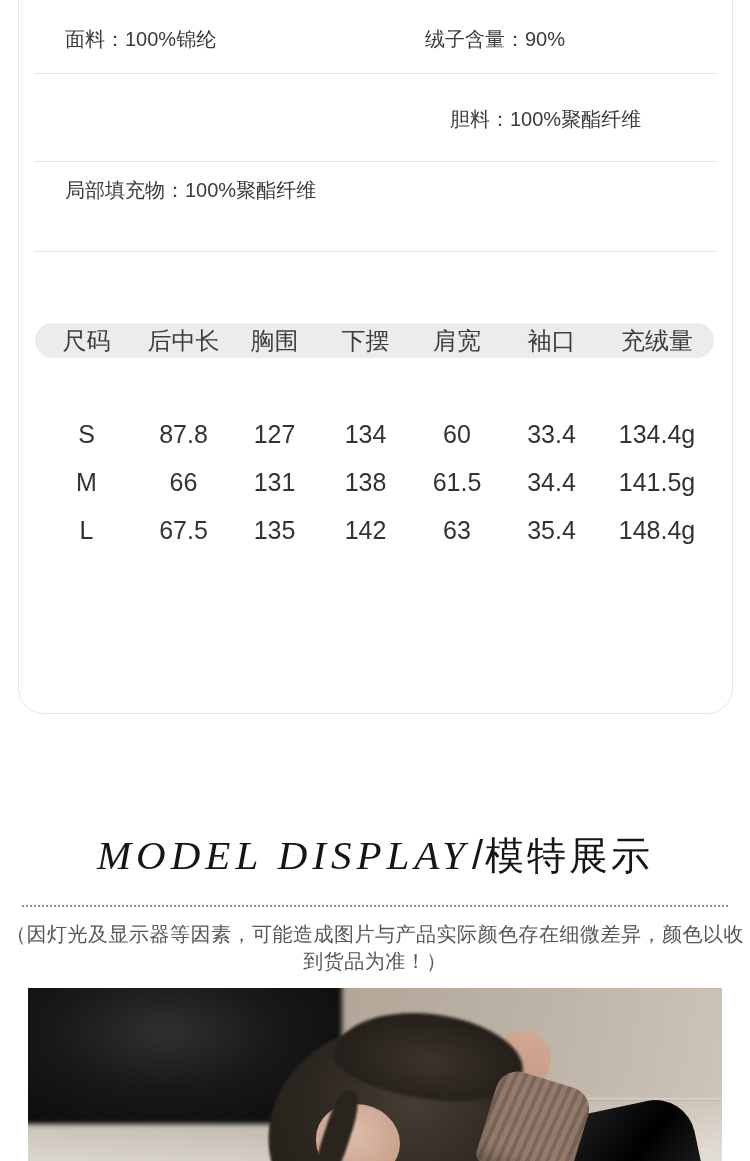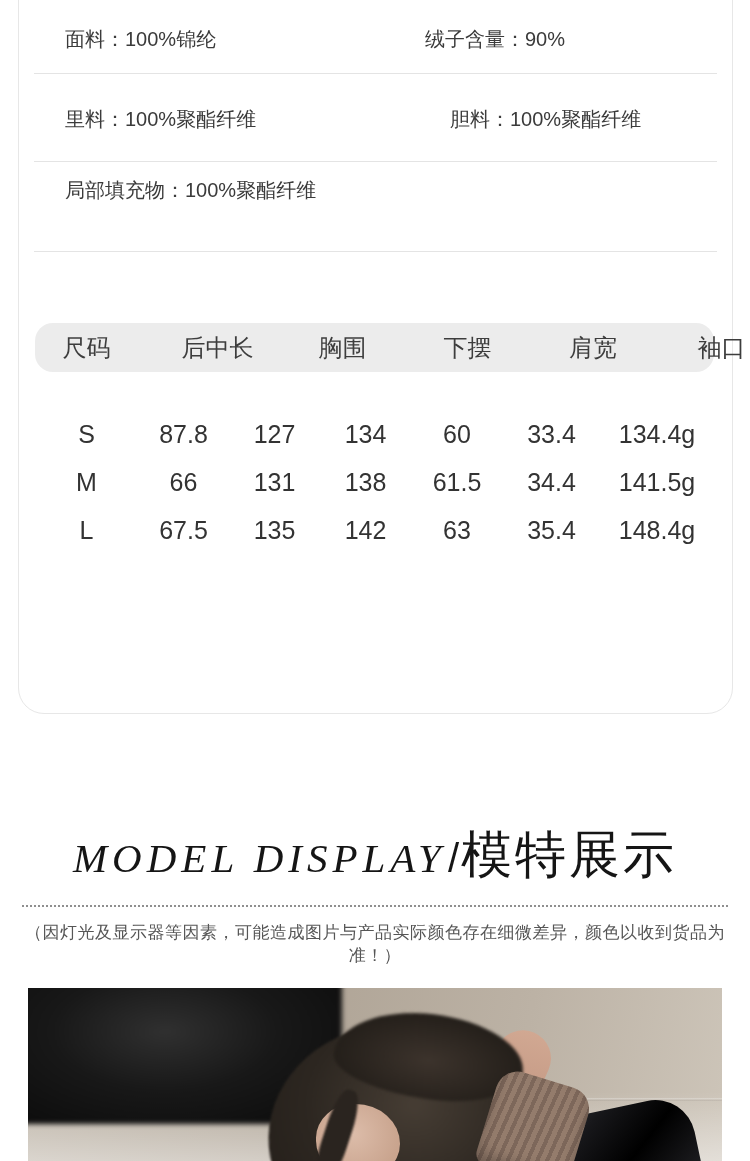--- a/index.html
+++ b/index.html
@@ -10,39 +10,39 @@
   .spec-card{position:absolute;left:18px;top:-14px;width:715px;height:728px;box-sizing:border-box;
     background:#fff;border:1px solid #e7e7e7;border-radius:0 0 26px 26px;}
   .spec-item{position:absolute;transform:translateY(-50%);white-space:nowrap;font-size:20px;color:#3b3b3b;}
   .s1a{left:46px;top:52px}.s1b{left:406px;top:52px}
   .s2a{left:46px;top:132px}.s2b{left:431px;top:132px}
   .s3a{left:46px;top:203px}
   .dv{position:absolute;left:15px;right:15px;height:1px;background:#e4e4e4;}
   .d1{top:86px}.d2{top:174px}.d3{top:264px}
 
   .size-grid{display:grid;grid-template-columns:103px 91px 91px 91px 92px 97px 114px;}
-  .size-header-pill{position:absolute;left:16px;top:336px;width:679px;height:49px;background:#ececec;
-    border-radius:18px;align-items:center;gap:34px;}
+  .size-header-pill{position:absolute;left:16px;top:336px;width:679px;height:35px;background:#ececec;
+    border-radius:18px;align-items:center;}
   .size-header-pill .cell{text-align:center;font-size:24px;color:#3d3d3d;}
   .size-row{position:absolute;left:16px;width:679px;}
   .size-row .cell{text-align:center;font-size:25px;color:#333;line-height:34px;}
   .row-s{top:430px}.row-m{top:478px}.row-l{top:526px}
 
   .note{position:absolute;left:0;width:100%;top:621px;text-align:center;font-size:23px;color:#3b3b3b;line-height:31px;}
   .note-icon{font-family:"Liberation Serif","DejaVu Serif",serif;font-style:italic;font-weight:700;
     font-size:25px;margin-right:10px;}
 
   
   .section-title{position:absolute;left:0;width:100%;top:830px;margin:0;text-align:center;color:#151515;
     font-weight:400;line-height:50px;white-space:nowrap;}
   .t-en{font-family:"Liberation Serif","DejaVu Serif",serif;font-style:italic;font-size:41px;letter-spacing:5px;}
   .t-slash{font-size:40px;margin:0 2px;font-weight:300;}
-  .t-zh{font-size:51px;letter-spacing:3px;font-family:Liberation Serif, serif;}
+  .t-zh{font-size:39px;letter-spacing:3px;font-family:Liberation Serif, serif;}
   .dotted{position:absolute;left:22px;width:706px;top:905px;height:0;border-top:2px dotted #8f8f8f;}
-  .disclaimer{position:absolute;left:0;width:100%;top:921px;margin:0;text-align:center;font-size:17px;
+  .disclaimer{position:absolute;left:0;width:100%;top:921px;margin:0;text-align:center;font-size:20px;
     color:#565656;letter-spacing:.5px;}
 
   
   .photo{position:absolute;left:28px;top:988px;width:694px;height:173px;margin:0;overflow:hidden;
     background:linear-gradient(180deg,rgba(255,255,255,0) 60%,rgba(255,255,255,.45) 100%),
                linear-gradient(100deg,#beb5a8 0%,#b0a597 40%,#bcb2a5 70%,#cdc5b9 100%);}
   .photo div{position:absolute;}
   .art-panel{left:-8px;top:-6px;width:322px;height:142px;border-radius:3px;filter:blur(2.5px);z-index:1;
     background:radial-gradient(ellipse at 45% 35%,#303030 0%,#181818 45%,#0a0a0a 100%);}
   .wall-seam{left:330px;right:0;top:110px;height:3px;z-index:1;
@@ -68,21 +68,20 @@
 </style>
 </head>
 <body>
 
 <div class="page">
 
   <section class="spec-card">
     <span class="spec-item s1a">面料：100%锦纶</span>
     <span class="spec-item s1b">绒子含量：90%</span>
     <div class="dv d1"></div>
-    <span class="spec-item s2a">里料：100%聚酯纤维</span>
     <span class="spec-item s2b">胆料：100%聚酯纤维</span>
     <div class="dv d2"></div>
     <span class="spec-item s3a">局部填充物：100%聚酯纤维</span>
     <div class="dv d3"></div>
 
     <div class="size-header-pill size-grid">
       <span class="cell">尺码</span>
       <span class="cell">后中长</span>
       <span class="cell">胸围</span>
       <span class="cell">下摆</span>

